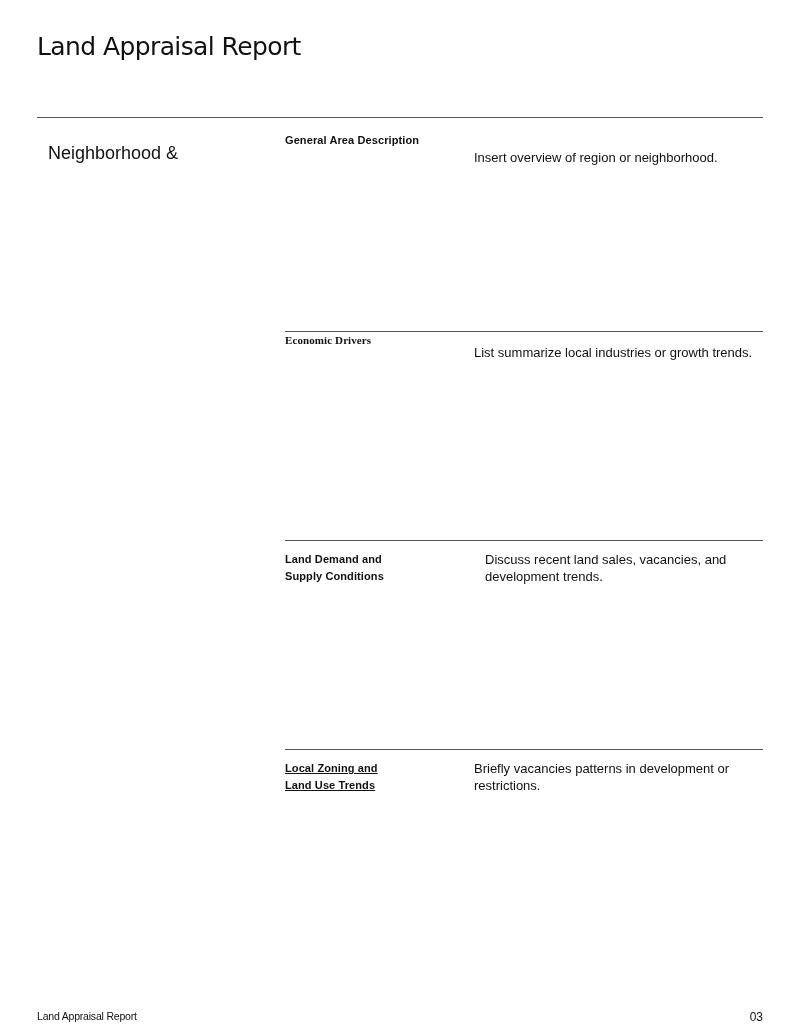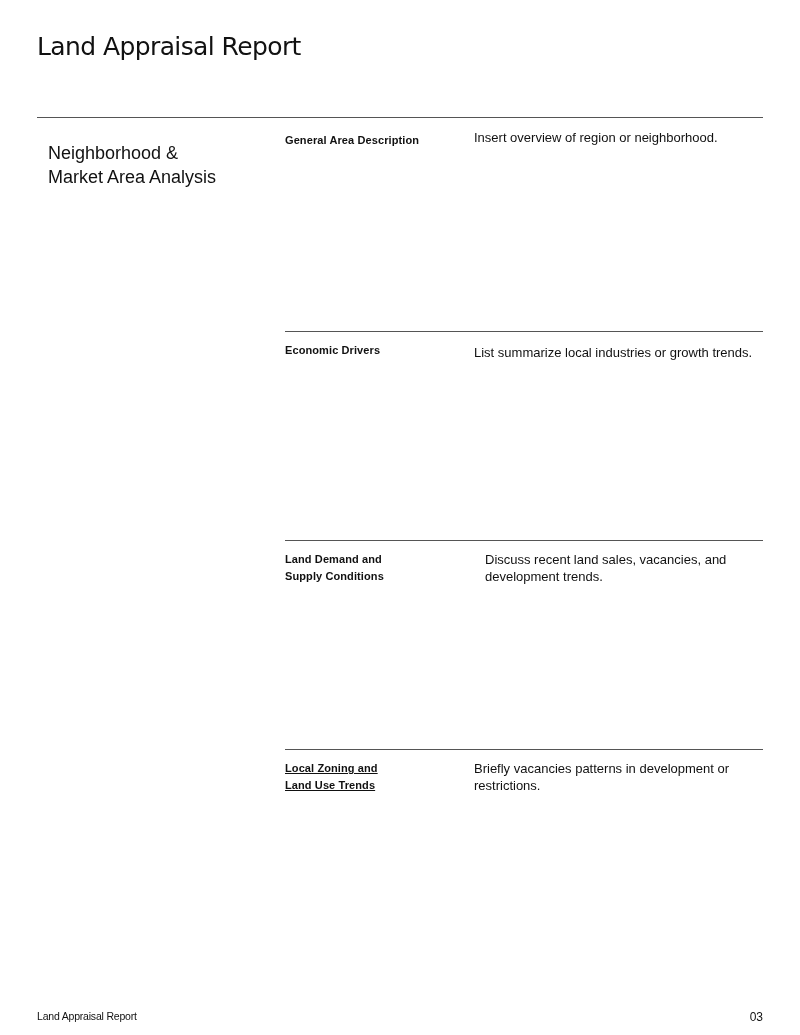--- a/index.html
+++ b/index.html
@@ -44,28 +44,27 @@
     }
   </style>
 </head>
 <body>
 
 <h1 class="title">Land Appraisal Report</h1>
 <div class="top-rule"></div>
 
 <h2 class="section-heading">
   <span>Neighborhood &amp;</span><br>
-  <span>Market Area Analysis</span>
 </h2>
 
 <div class="row-label" style="top:132px;">General Area Description</div>
-<div class="row-text" style="top:130px;">Insert overview of region or neighborhood.</div>
+<div class="row-text" style="top:150px;">Insert overview of region or neighborhood.</div>
 
 <div class="row-rule" style="top:331px;"></div>
-<div class="row-label" style="top:342px;">Economic Drivers</div>
+<div class="row-label" style="top:332px;font-family:Liberation Serif, serif;">Economic Drivers</div>
 <div class="row-text" style="top:345px;">List summarize local industries or growth trends.</div>
 
 <div class="row-rule" style="top:540px;"></div>
 <div class="row-label" style="top:551px; width:130px;">Land Demand and Supply Conditions</div>
 <div class="row-text" style="top:552px;margin-left:11px;">Discuss recent land sales, vacancies, and development trends.</div>
 
 <div class="row-rule" style="top:749px;"></div>
 <div class="row-label" style="top:760px; width:120px;text-decoration:underline;">Local Zoning and Land Use Trends</div>
 <div class="row-text" style="top:761px;">Briefly vacancies patterns in development or restrictions.</div>
 

